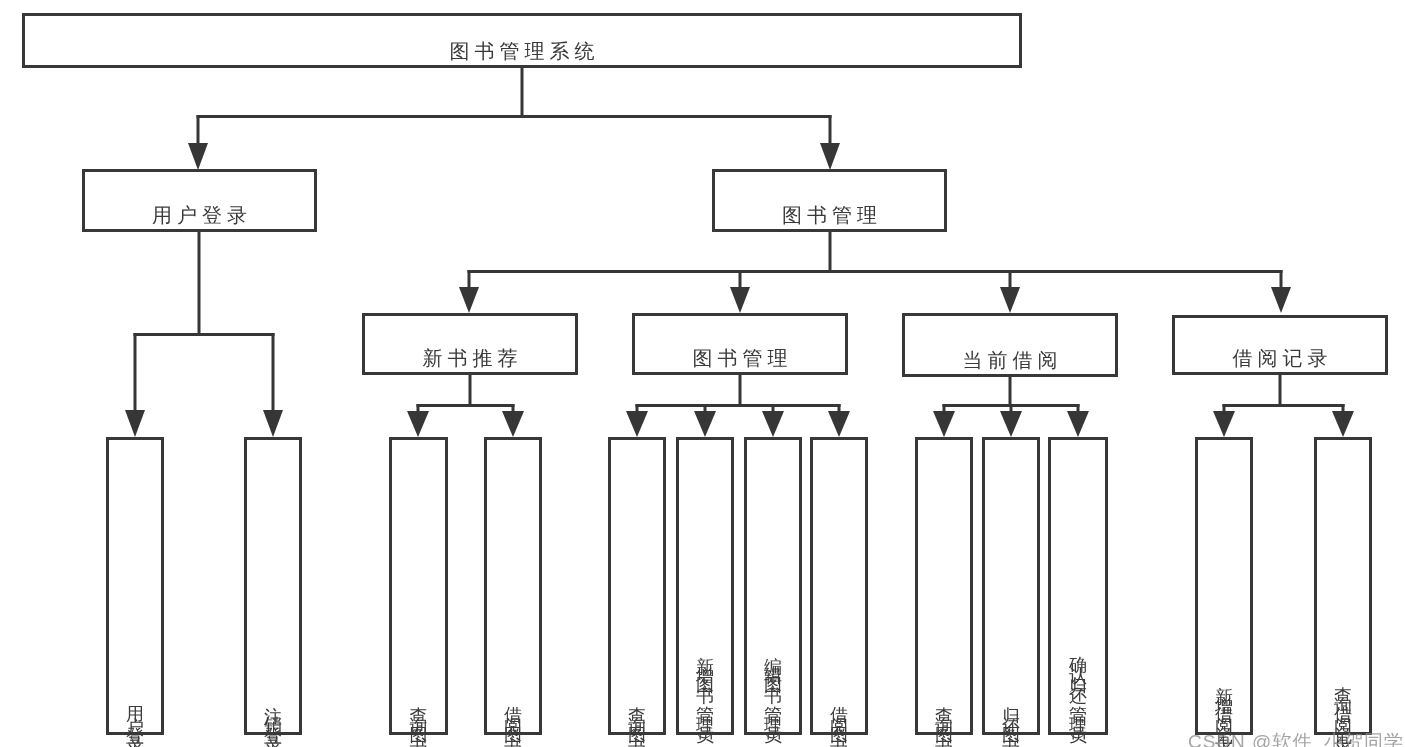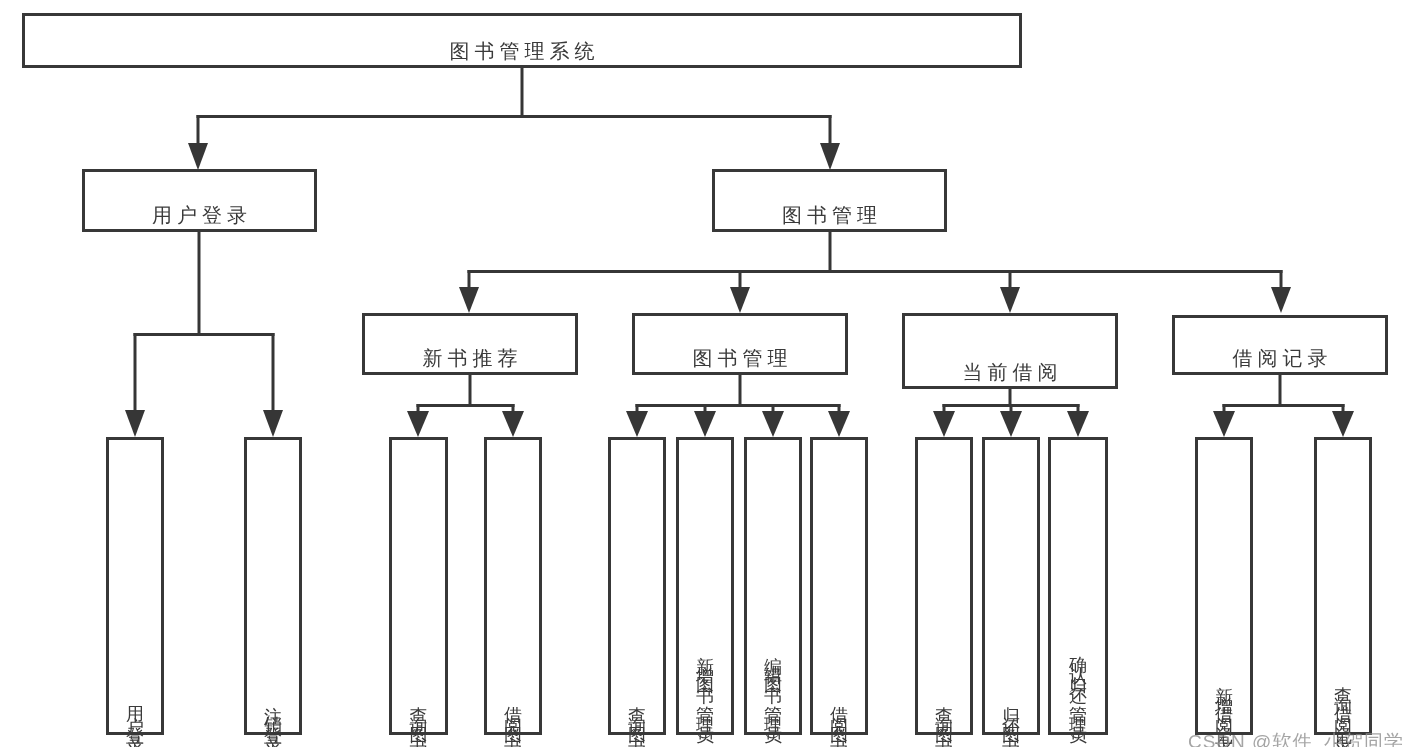--- a/index.html
+++ b/index.html
@@ -140,21 +140,21 @@
   <div class="node h" style="left:712px;top:169px;width:235px;height:63px">
     <span class="lbl">图书管理</span>
   </div>
 
   <div class="node h" style="left:362px;top:313px;width:216px;height:62px">
     <span class="lbl">新书推荐</span>
   </div>
   <div class="node h" style="left:632px;top:313px;width:216px;height:62px">
     <span class="lbl">图书管理</span>
   </div>
-  <div class="node h" style="left:902px;top:313px;width:216px;height:76px">
+  <div class="node h" style="left:902px;top:313px;width:216px;height:64px">
     <span class="lbl">当前借阅</span>
   </div>
   <div class="node h" style="left:1172px;top:315px;width:216px;height:60px">
     <span class="lbl">借阅记录</span>
   </div>
 
   <div class="node v" style="left:106px;top:437px;width:58px;height:298px">
     <span class="lbl">用户登录</span>
   </div>
   <div class="node v" style="left:244px;top:437px;width:58px;height:298px">

